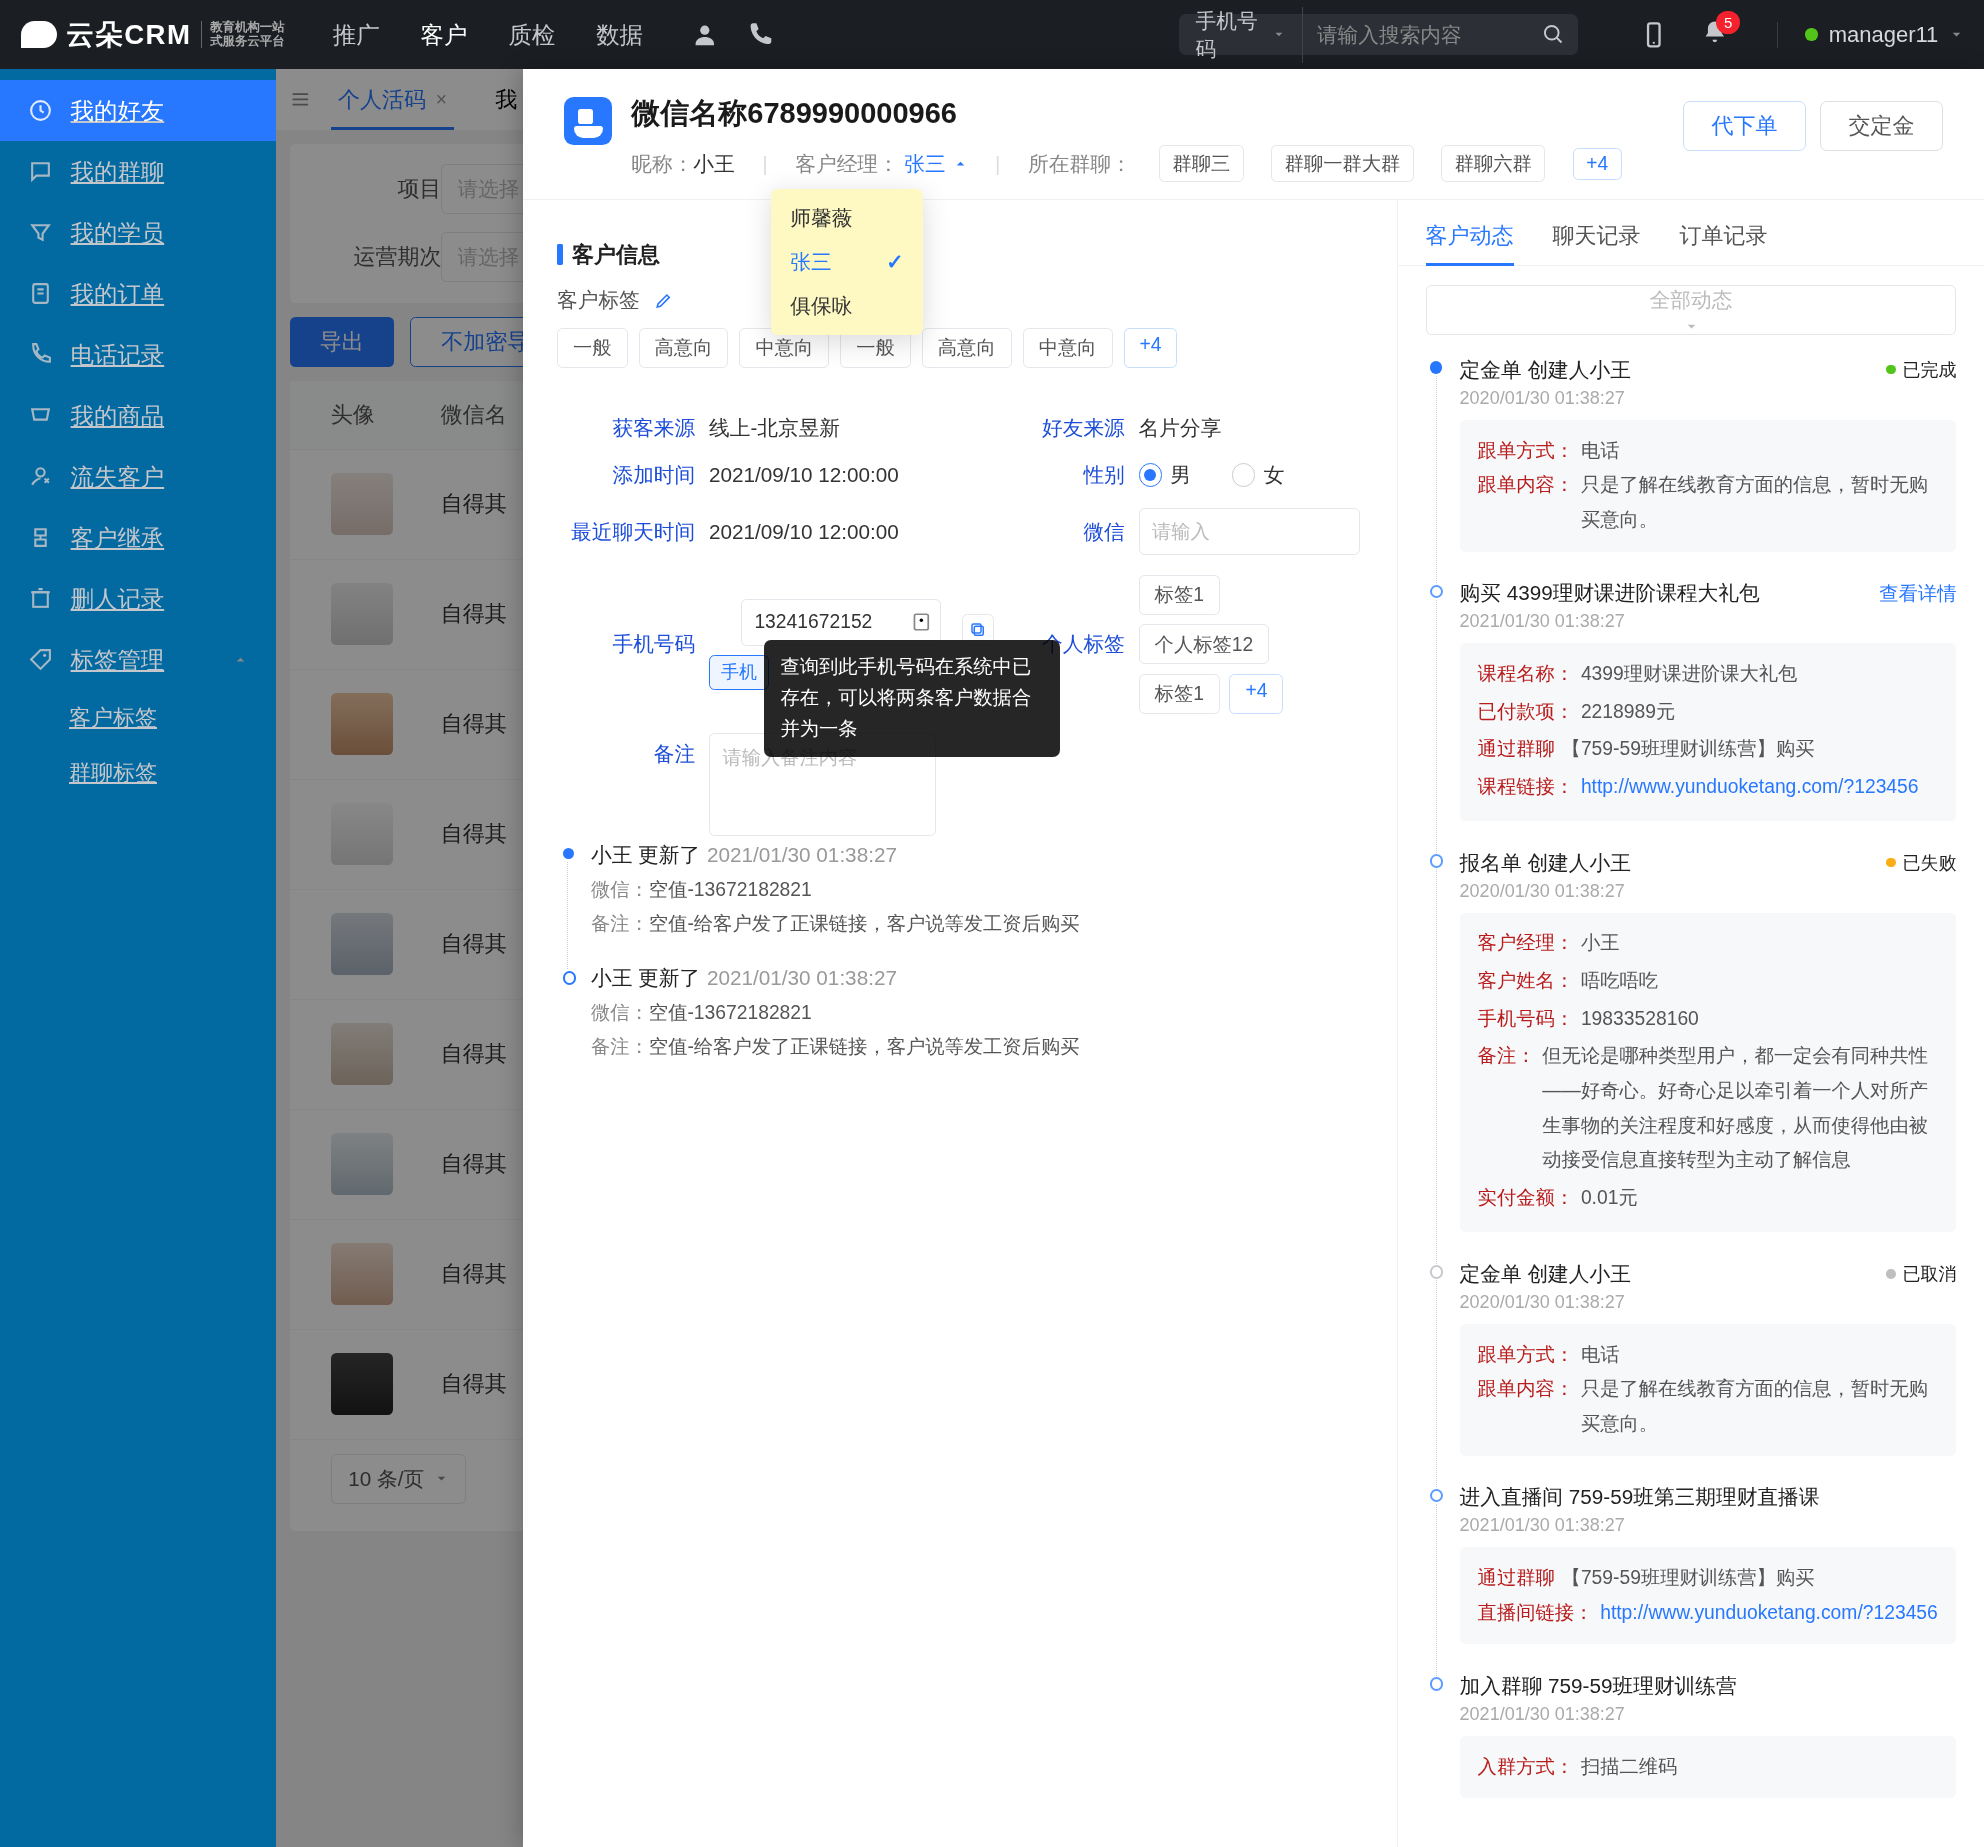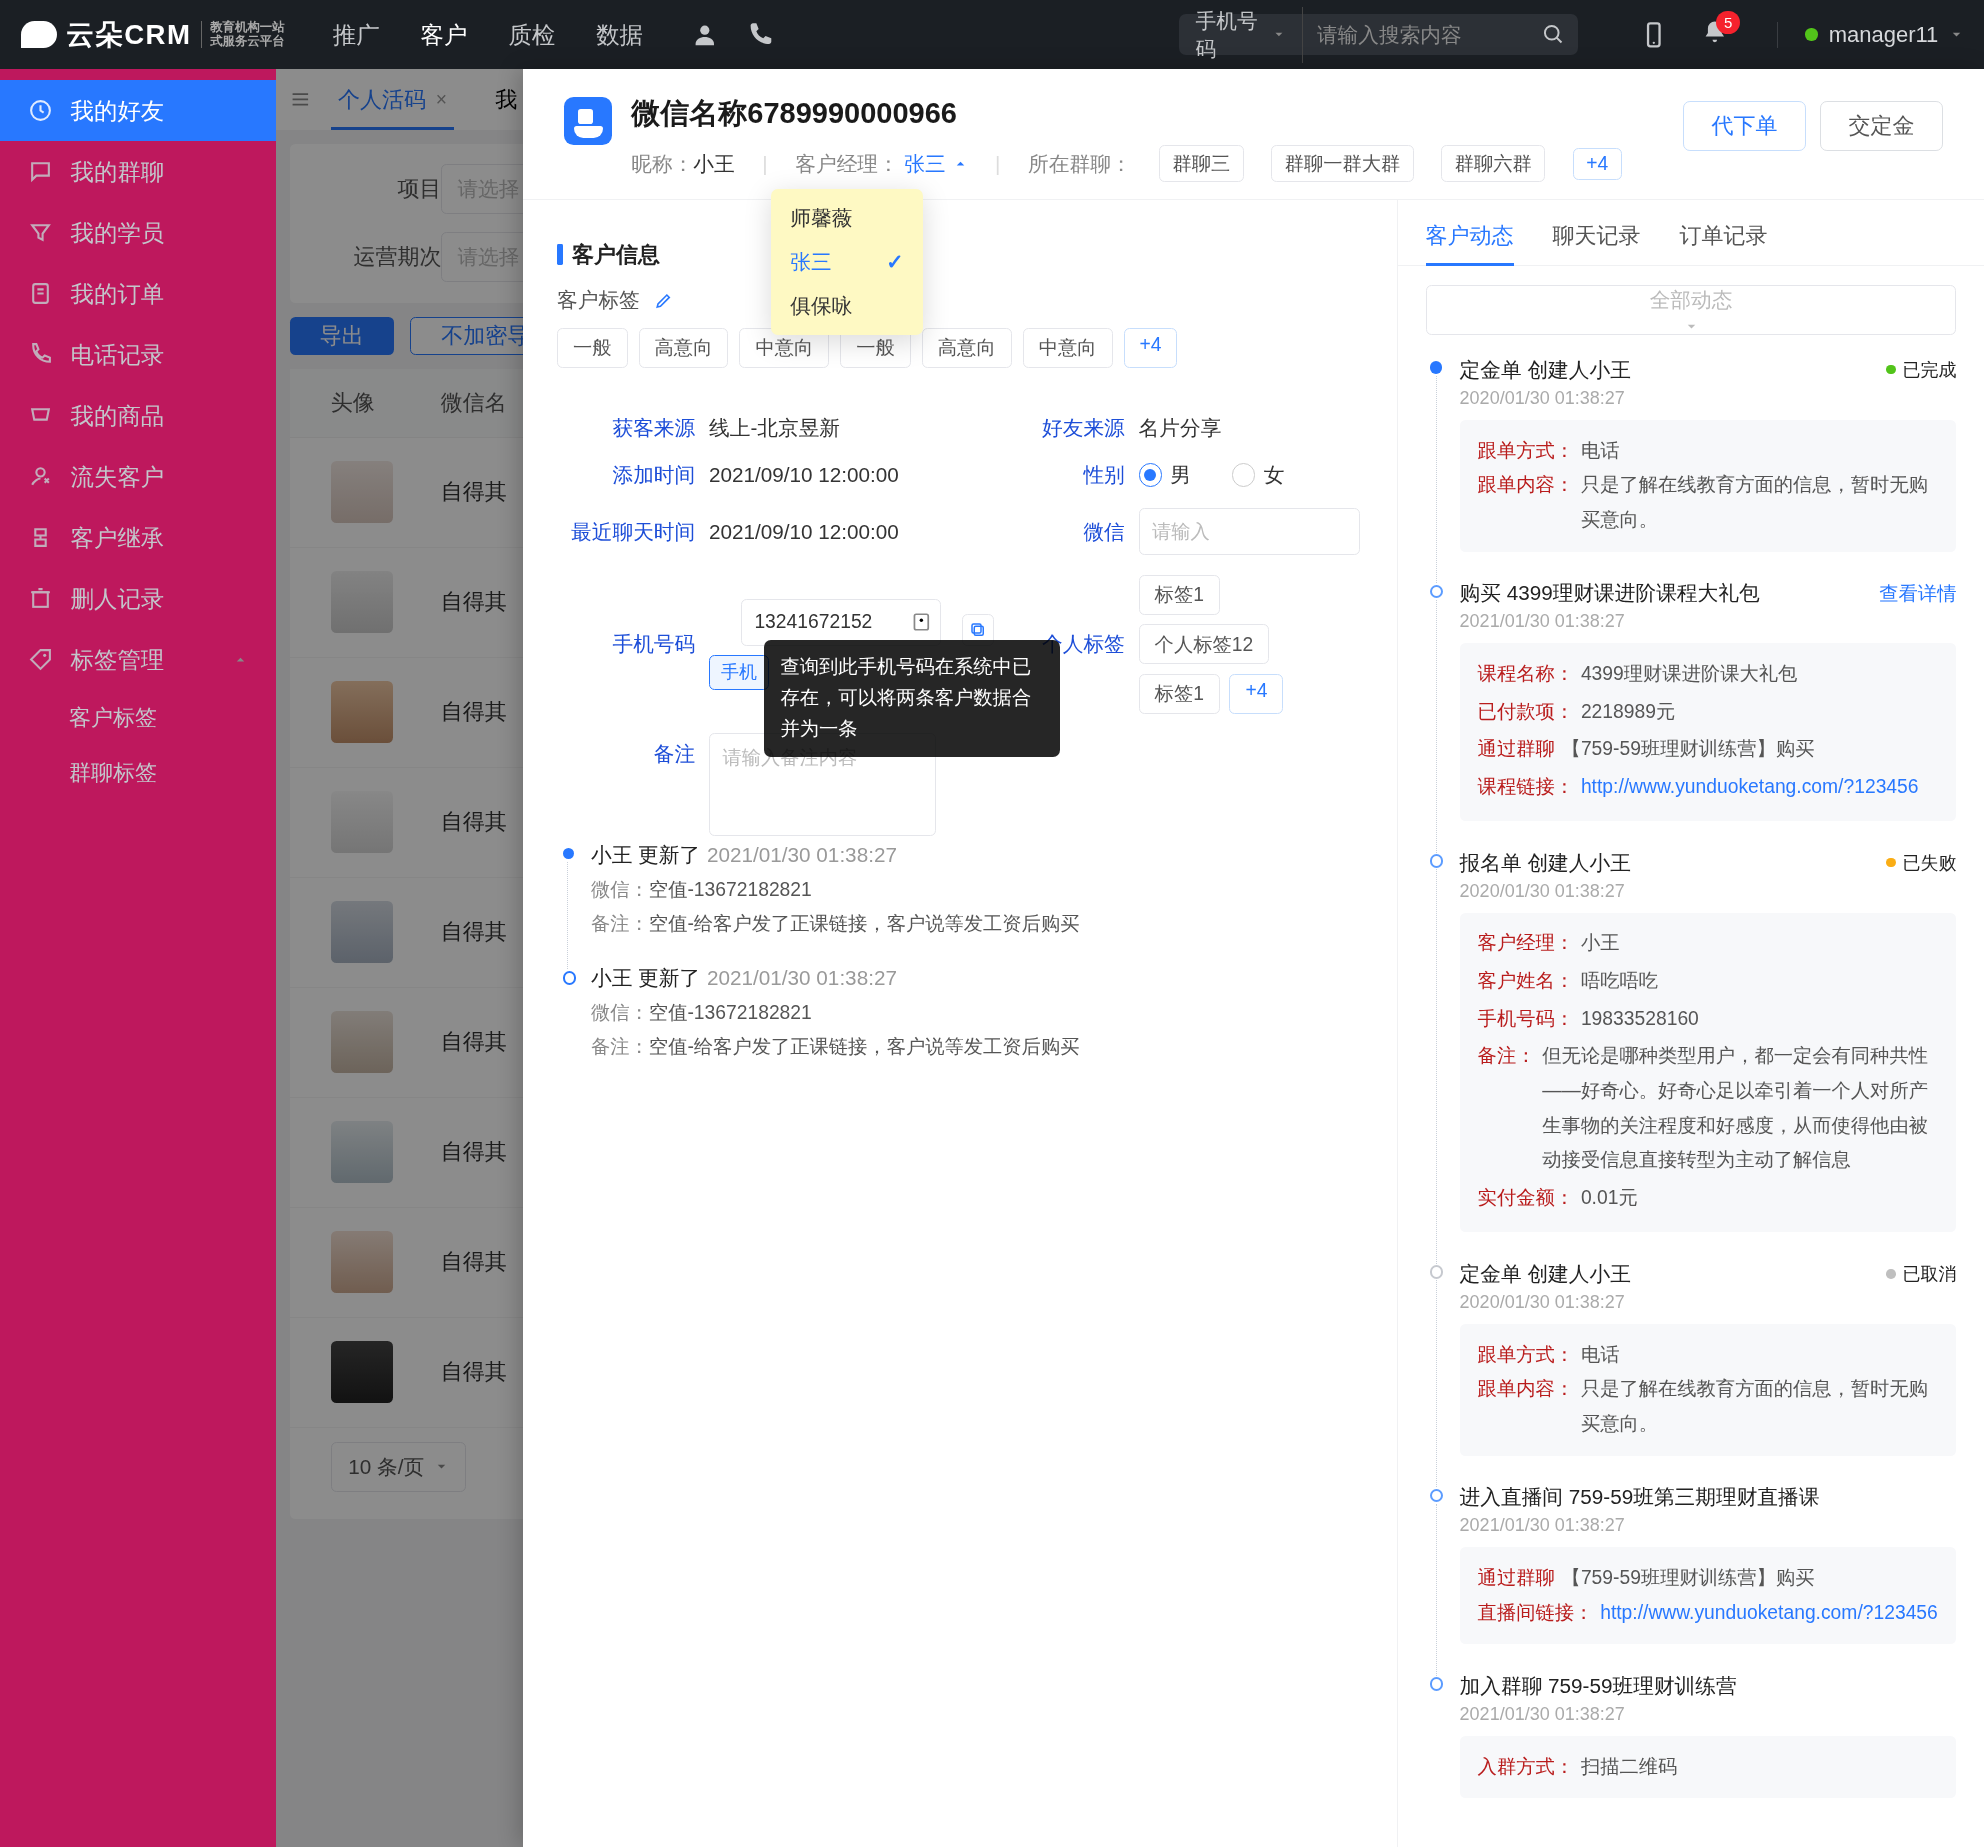--- a/index.html
+++ b/index.html
@@ -23,38 +23,38 @@
 .search-input::placeholder { color: #888; }
 .topbar-right-icons { display: flex; align-items: center; gap: 34px; margin-left: 34px; position: relative;}
 .bell-wrap { position: relative; }
 .badge { position: absolute; top: -6.9px; right: -11px; background: #f5222d; color: #fff; font-size: 15px; min-width: 23.4px; height: 23.4px; border-radius: 11.7px; display: flex; align-items: center; justify-content: center; padding: 0 4.1px; }
 .user-block { display: flex; align-items: center; gap: 11px; border-left: 0.7px solid #3a3d42; padding-left: 27.6px; margin-left: 13.8px;}
 .user-dot { width: 12.4px; height: 12.4px; border-radius: 50%; background: #52c41a; }
 .user-name { color: #d6d8db; font-size: 22px; }
 .chev { width: 15px; height: 15px; fill: #888; }
 
 
-.leftnav { position: absolute; left: 0; top: 69px; width: 276px; bottom: 0; background: #be185d; color: #c3c6cb; font-size: 23.4px; padding-top: 11px; }
+.leftnav { position: absolute; left: 0; top: 69px; width: 276px; bottom: 0; background: #0369a1; color: #c3c6cb; font-size: 23.4px; padding-top: 11px; text-decoration: underline; }
 .ln-item { height: 61px; display: flex; align-items: center; padding: 0 27.6px; gap: 18px; cursor: pointer; position: relative; }
 .ln-item.active { background: #2878FF; color: #fff; }
 .ln-item .arrow { margin-left: auto; }
 .ln-icon { width: 25px; height: 25px; fill: currentColor; opacity: .85; }
 .ln-sub { padding-left: 69px; height: 55px; display: flex; align-items: center; cursor: pointer; font-size: 22px;}
 
 
 .bg-content { position: absolute; left: 276px; top: 69px; right: 0; bottom: 0; background: #f2f3f5; }
 .bg-tabs { height: 61px; display: flex; align-items: center; padding: 0 13.8px; gap: 6.9px; font-size: 22px; background: #fff; }
 .bg-tab { padding: 0 20.7px; height: 61px; display: flex; align-items: center; gap: 9.6px; position: relative;}
 .bg-tab.active { color: #2878FF; }
 .bg-tab.active::after { content:""; position:absolute; left:13.8px; right:13.8px; bottom:0; height:2.8px; background:#2878FF;}
 .bg-close { color: #999; font-size: 19.3px;}
 .bg-filters { background: #fff; margin: 13.8px; border-radius: 5.5px; padding: 20.7px 27.6px; display: grid; grid-template-columns: 124px 386px 124px auto; row-gap: 18px; align-items: center; font-size: 22px; color: #555;}
 .bg-select { height: 50px; border: 1.4px solid #e5e6eb; border-radius: 5.5px; display:flex; align-items:center; justify-content:space-between; padding: 0 15px; color: #bbb; font-size:20.7px;}
 .bg-actions { margin: 0 13.8px; display: flex; gap: 16.5px; }
-.bg-btn { height: 38px; border-radius: 5.5px; padding: 0 30px; font-size: 22px; display:flex; align-items:center; cursor:pointer;}
+.bg-btn { height: 50px; border-radius: 5.5px; padding: 0 30px; font-size: 22px; display:flex; align-items:center; cursor:pointer;}
 .bg-btn.primary { background: #2878FF; color: #fff; }
 .bg-btn.outline { background: #fff; border: 1.4px solid #2878FF; color: #2878FF; }
 .bg-table { background: #fff; margin: 13.8px; border-radius: 5.5px; }
 .bg-th { height: 69px; display: flex; align-items: center; padding: 0 41px; font-size: 22px; color: #555; border-bottom: 1.4px solid #f0f0f0; background: #fafbfc;}
 .bg-row { height: 110px; display: flex; align-items: center; padding: 0 41px; font-size: 22px; color: #333; border-bottom: 1.4px solid #f5f5f5;}
 .bg-avatar { width: 62px; height: 62px; border-radius: 5.5px; background: #e6e8eb; margin-right: 48px; }
 .bg-av-1{background:linear-gradient(#f3e9e4,#d8c7be);} .bg-av-2{background:linear-gradient(#eee,#ccc);} .bg-av-3{background:linear-gradient(#f0c9a6,#c2906a);} .bg-av-4{background:linear-gradient(#f7f7f7,#d6d6d6);} .bg-av-5{background:linear-gradient(#d5dbe3,#a8b3c2);} .bg-av-6{background:linear-gradient(#ece3db,#c6b6a5);} .bg-av-7{background:linear-gradient(#e6ecef,#b1c0c9);} .bg-av-8{background:linear-gradient(#f3e0d4,#cdaa91);} .bg-av-9{background:linear-gradient(#444,#222);}
 .bg-pager { padding: 13.8px 41px 27.6px; display:flex;}
 .bg-perpage { height: 50px; border: 1.4px solid #e5e6eb; border-radius: 5.5px; padding: 0 16.5px; display:flex; align-items:center; gap:9.6px; font-size:20.7px; color:#555;}
 

